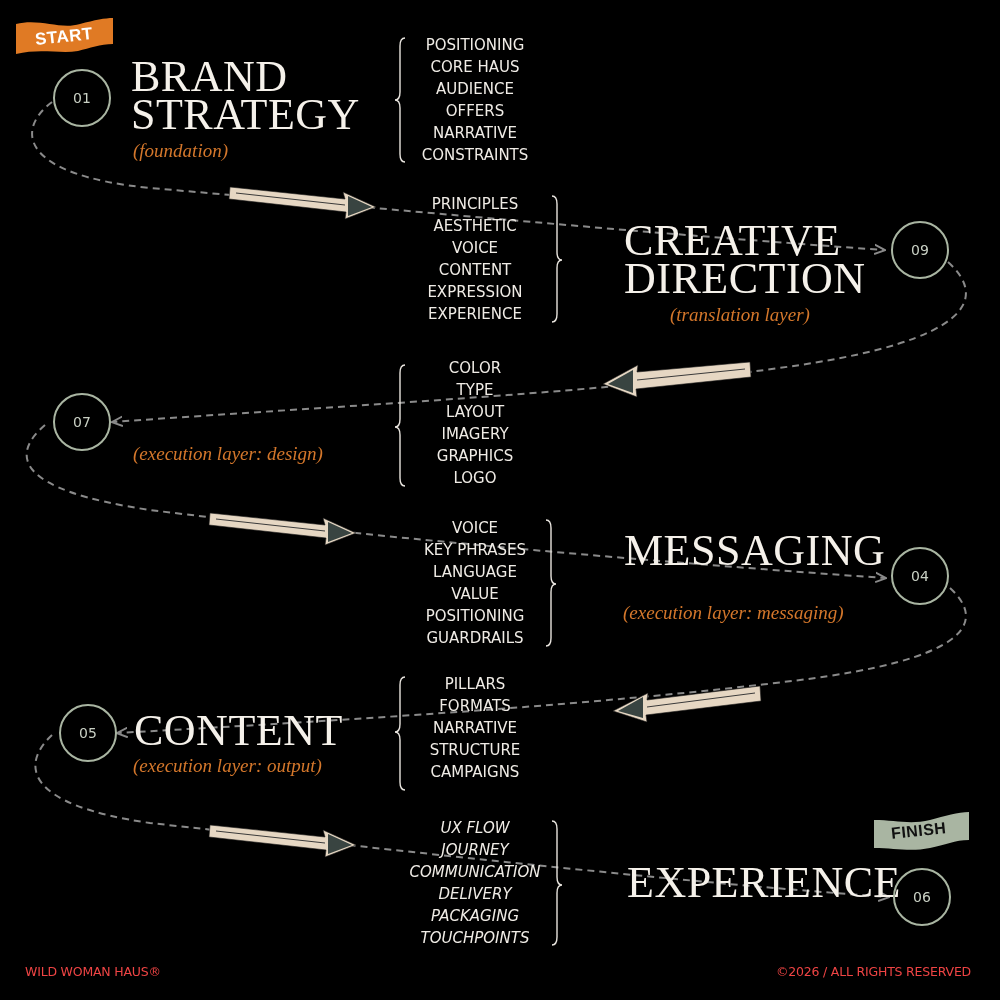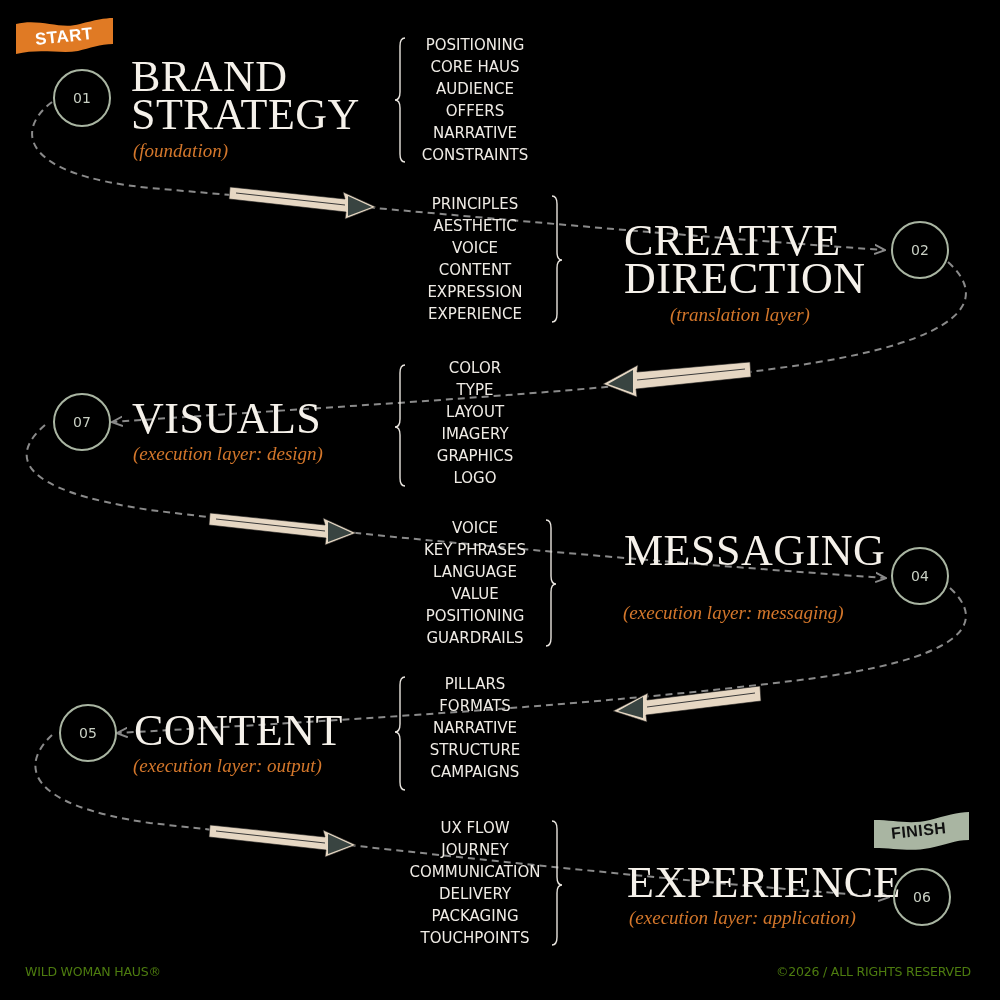--- a/index.html
+++ b/index.html
@@ -4,21 +4,21 @@
 <style>
   html, body { margin:0; padding:0; background:#000; }
   #canvas { position:relative; width:1000px; height:1000px; background:#000; overflow:hidden; font-family:"DejaVu Sans", sans-serif; }
   svg.paths { position:absolute; left:0; top:0; width:1000px; height:1000px; }
   .node { position:absolute; width:58px; height:58px; border:2px solid #a9b5a2; border-radius:50%; box-sizing:border-box; color:#c9d0c4; font-family:"DejaVu Sans", sans-serif; font-size:14px; display:flex; align-items:center; justify-content:center; background:transparent; }
   .title { position:absolute; color:#f5f1ea; font-family:"Liberation Serif","DejaVu Serif", serif; font-size:44px; line-height:38px; letter-spacing:0.5px; white-space:nowrap; }
   .sub { position:absolute; color:#d4772b; font-family:"Liberation Serif","DejaVu Serif", serif; font-style:italic; font-size:19px; white-space:nowrap; }
   .list { position:absolute; color:#f0ece6; font-family:"DejaVu Sans", sans-serif; font-size:15px; line-height:22px; text-align:center; width:160px; }
   .list div { white-space:nowrap; }
   .flag-text { position:absolute; font-family:"Liberation Sans", sans-serif; font-weight:bold; font-size:17px; letter-spacing:0.5px; }
-  .footer { position:absolute; top:964px; font-family:"DejaVu Sans", sans-serif; font-size:12.5px; color:#4d7c0f; letter-spacing:-0.2px; }
+  .footer { position:absolute; top:964px; font-family:"DejaVu Sans", sans-serif; font-size:12.5px; color:#ef4444; letter-spacing:-0.2px; }
 </style>
 </head>
 <body>
 
 <div id="canvas">
 
   <svg class="paths" viewBox="0 0 1000 1000">
     <defs>
       <marker id="ah" viewBox="0 0 10 10" refX="8" refY="5" markerWidth="6" markerHeight="6" orient="auto">
         <path d="M0,1 L9,5 L0,9" fill="none" stroke="#8a8a8a" stroke-width="1.6"></path>
@@ -104,26 +104,23 @@
     <div>VOICE</div>
     <div>CONTENT</div>
     <div>EXPRESSION</div>
     <div>EXPERIENCE</div>
   </div>
   <div class="title" style="left:624px; top:222px;">
     <div>CREATIVE</div>
     <div>DIRECTION</div>
   </div>
   <div class="sub" style="left:630px; top:304px;margin-left:40px;">(translation layer)</div>
-  <div class="node" style="left:891px; top:221px;">02</div>
+  <div class="node" style="left:891px; top:221px;">09</div>
 
   <div class="node" style="left:53px; top:393px;">07</div>
-  <div class="title" style="left:132px; top:400px;">
-    <div>VISUALS</div>
-  </div>
   <div class="sub" style="left:133px; top:443px;">(execution layer: design)</div>
   <div class="list" style="left:395px; top:357px;">
     <div>COLOR</div>
     <div>TYPE</div>
     <div>LAYOUT</div>
     <div>IMAGERY</div>
     <div>GRAPHICS</div>
     <div>LOGO</div>
   </div>
 
@@ -147,29 +144,28 @@
   </div>
   <div class="sub" style="left:133px; top:755px;">(execution layer: output)</div>
   <div class="list" style="left:395px; top:673px;">
     <div>PILLARS</div>
     <div>FORMATS</div>
     <div>NARRATIVE</div>
     <div>STRUCTURE</div>
     <div>CAMPAIGNS</div>
   </div>
 
-  <div class="list" style="left:395px; top:817px;">
+  <div class="list" style="left:395px; top:817px;font-style:italic;">
     <div>UX FLOW</div>
     <div>JOURNEY</div>
     <div>COMMUNICATION</div>
     <div>DELIVERY</div>
     <div>PACKAGING</div>
     <div>TOUCHPOINTS</div>
   </div>
   <div class="title" style="left:627px; top:864px;">
     <div>EXPERIENCE</div>
   </div>
-  <div class="sub" style="left:629px; top:907px;">(execution layer: application)</div>
   <div class="node" style="left:893px; top:868px;">06</div>
 
   <div class="footer" style="left:25px;">WILD WOMAN HAUS®</div>
   <div class="footer" style="right:29px;">©2026 / ALL RIGHTS RESERVED</div>
 </div>
 
 </body></html>

